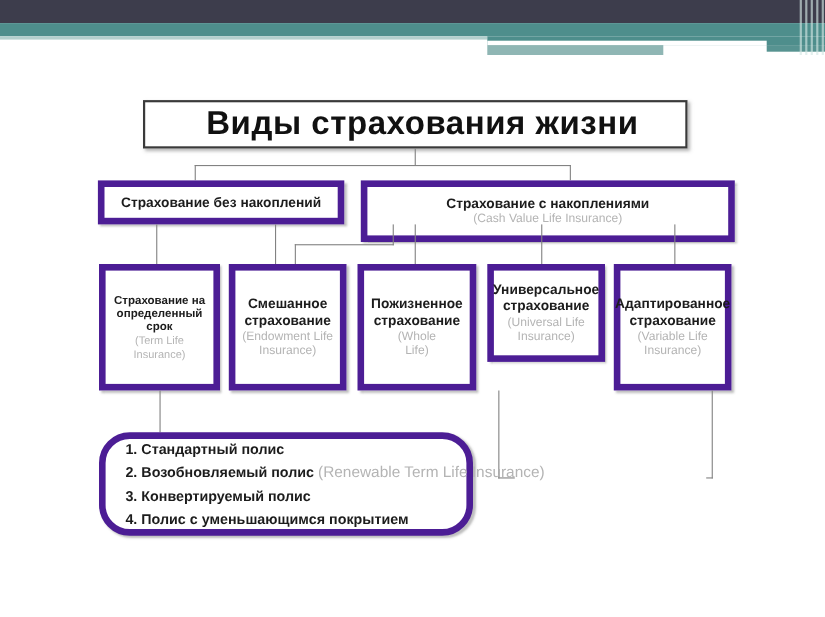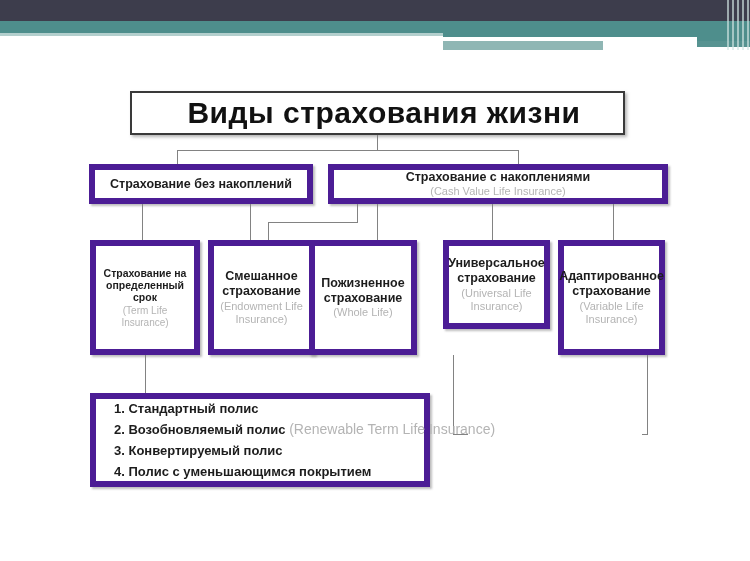--- a/index.html
+++ b/index.html
@@ -62,21 +62,21 @@
   </div>
 
   <div class="vl" style="left:377px;top:135px;height:15px;"></div>
   <div class="hl" style="left:177px;top:150px;width:342px;"></div>
   <div class="vl" style="left:177px;top:150px;height:14px;"></div>
   <div class="vl" style="left:518px;top:150px;height:14px;"></div>
 
   <div class="box" style="left:89px;top:164px;width:224px;height:40px;">
     <div class="ru">Страхование без накоплений</div>
   </div>
-  <div class="box" style="left:328px;top:164px;width:340px;height:40px;">
+  <div class="box" style="left:328px;top:164px;width:340px;height:56px;">
     <div class="ru">Страхование с накоплениями</div>
     <div class="en">(Cash Value Life Insurance)</div>
   </div>
 
   <div class="vl" style="left:142px;top:204px;height:36px;"></div>
   <div class="vl" style="left:250px;top:204px;height:36px;"></div>
   <div class="vl" style="left:357px;top:204px;height:19px;"></div>
   <div class="hl" style="left:268px;top:222px;width:90px;"></div>
   <div class="vl" style="left:268px;top:222px;height:18px;"></div>
   <div class="vl" style="left:377px;top:204px;height:36px;"></div>
@@ -84,40 +84,40 @@
   <div class="vl" style="left:613px;top:204px;height:36px;"></div>
 
   <div class="box small" style="left:90px;top:240px;width:110px;height:115px;padding:0 3px;">
     <div class="ru">Страхование на определенный срок</div>
     <div class="en">(Term Life Insurance)</div>
   </div>
   <div class="box" style="left:208px;top:240px;width:107px;height:115px;padding:0 4px;">
     <div class="ru">Смешанное страхование</div>
     <div class="en">(Endowment Life Insurance)</div>
   </div>
-  <div class="box" style="left:309px;top:240px;width:108px;height:115px;padding:0 8px;">
+  <div class="box" style="left:325px;top:240px;width:108px;height:115px;padding:0 20px;">
     <div class="ru">Пожизненное страхование</div>
     <div class="en">(Whole Life)</div>
   </div>
   <div class="box" style="left:443px;top:240px;width:107px;height:89px;padding:0 4px;">
     <div class="ru">Универсальное страхование</div>
     <div class="en">(Universal Life Insurance)</div>
   </div>
   <div class="box" style="left:558px;top:240px;width:107px;height:115px;padding:0 4px;">
     <div class="ru">Адаптированное страхование</div>
     <div class="en">(Variable Life Insurance)</div>
   </div>
 
   <div class="vl" style="left:145px;top:355px;height:38px;"></div>
   <div class="vl" style="left:453px;top:355px;height:80px;"></div>
   <div class="hl" style="left:453px;top:434px;width:15px;"></div>
   <div class="vl" style="left:647px;top:355px;height:80px;"></div>
   <div class="hl" style="left:642px;top:434px;width:6px;"></div>
 
-  <div class="box" id="list-box" style="left:90px;top:393px;width:340px;height:94px;">
+  <div class="box" id="list-box" style="left:90px;top:393px;width:340px;height:94px;border-radius:28px;">
     <div class="li-row">
       <span>1. Стандартный полис</span>
       <span class="li-note"></span>
     </div>
     <div class="li-row">
       <span>2. Возобновляемый полис</span>
       <span class="li-note">(Renewable Term Life Insurance)</span>
     </div>
     <div class="li-row">
       <span>3. Конвертируемый полис</span>

